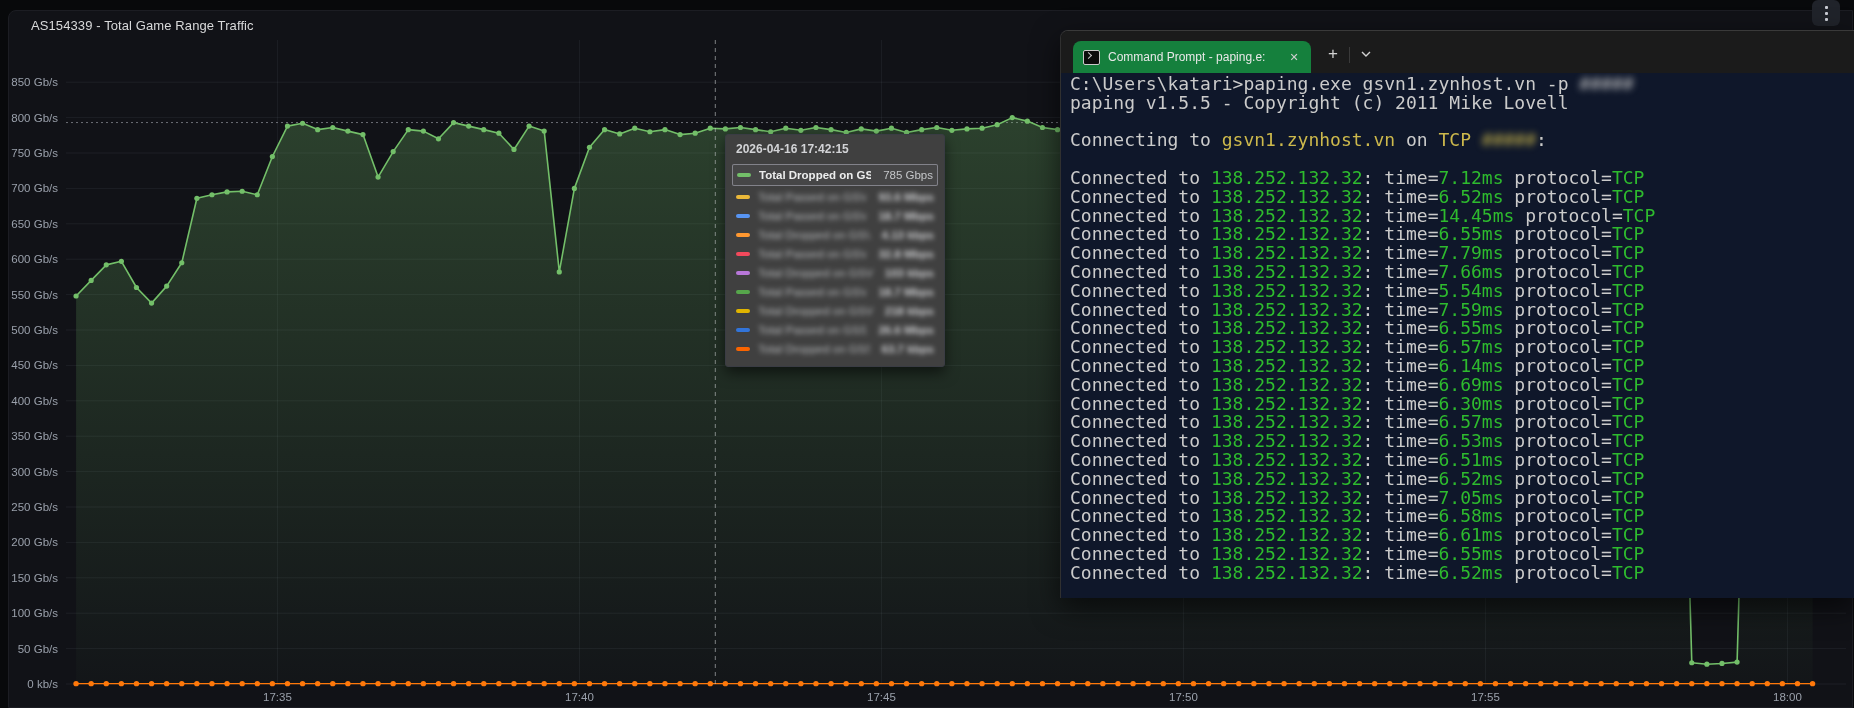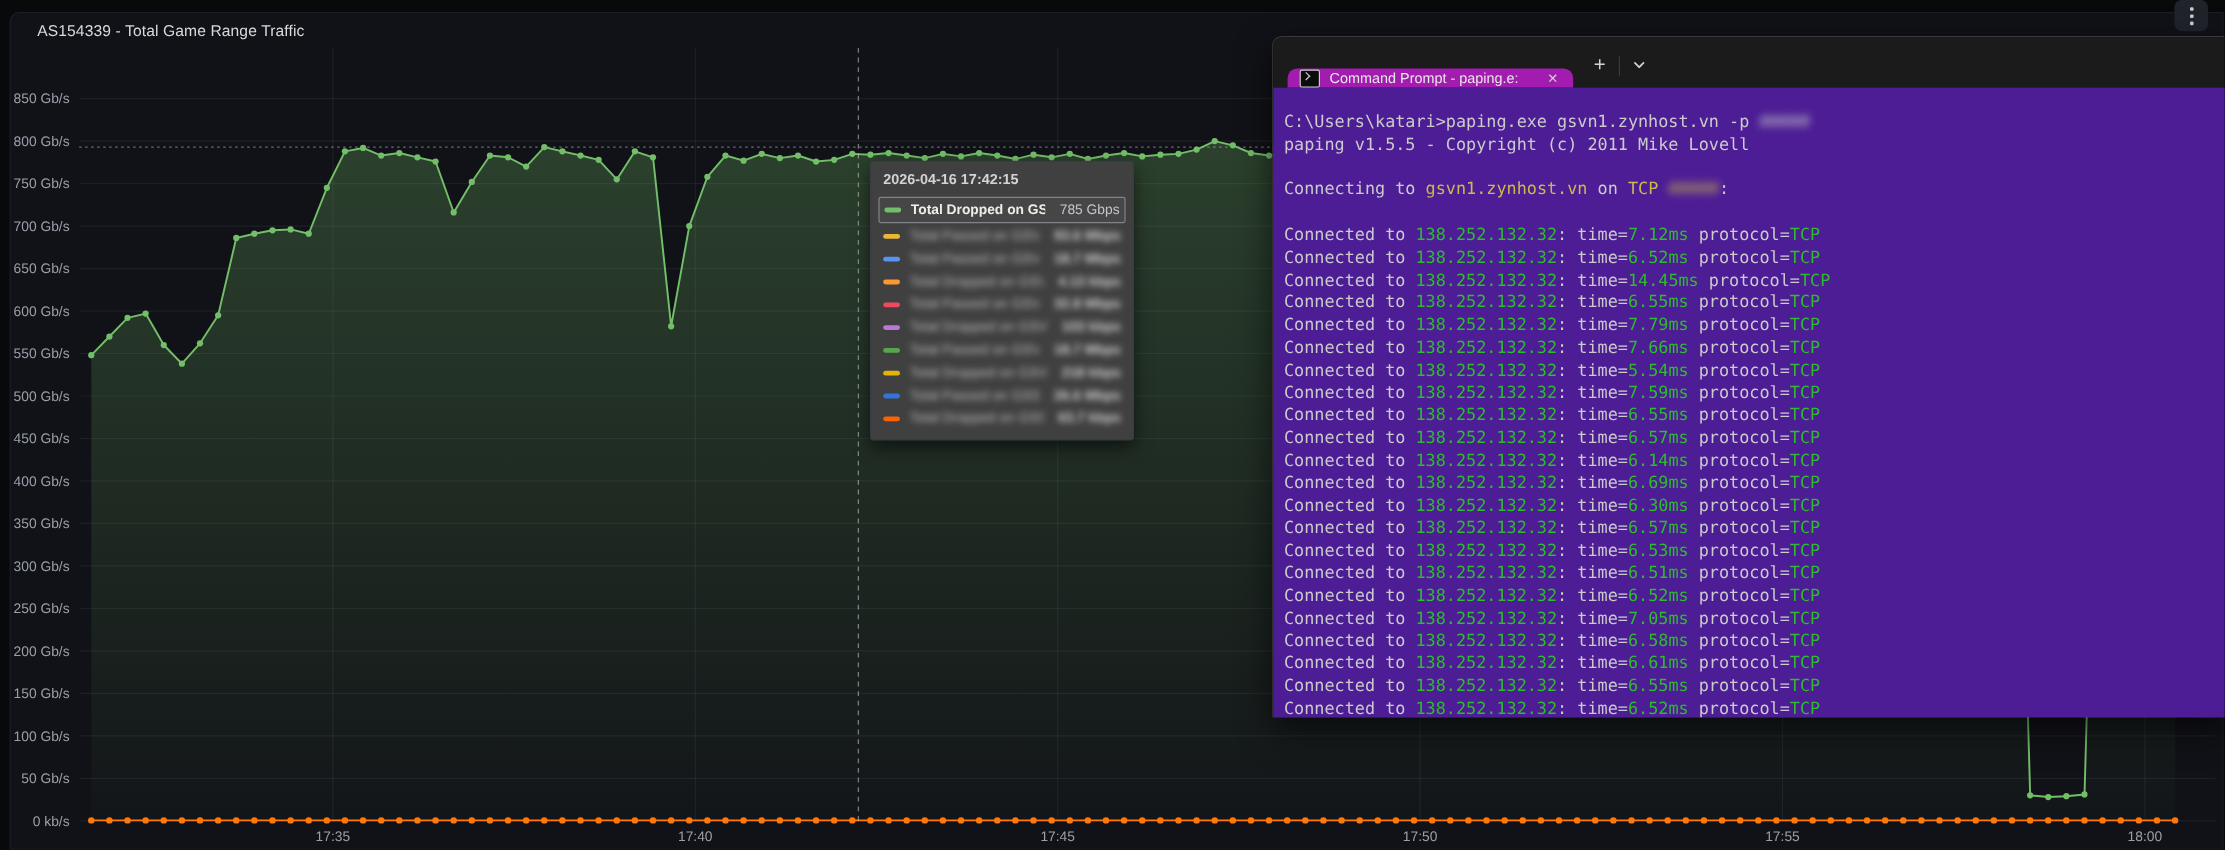--- a/index.html
+++ b/index.html
@@ -34,35 +34,35 @@
   .tt-name{flex:1;white-space:nowrap;overflow:hidden;}
   .tt-row.hl .tt-name{color:#eceded;font-weight:700;}
   .tt-val{margin-left:12px;font-weight:700;color:#dfe0e3;white-space:nowrap;}
   .tt-row.hl .tt-val{font-weight:400;color:#c4c6c9;}
   .fuzz{filter:blur(2.6px);opacity:.85;}
   
   .terminal{position:absolute;left:1060px;top:30px;width:794px;height:568px;z-index:20;
             border-radius:8px 0 0 0;overflow:hidden;box-shadow:0 10px 28px rgba(0,0,0,.6);
             border-top:1px solid #3a3a3a;border-left:1px solid #303030;box-sizing:border-box;}
   .t-titlebar{height:42px;background:#1b1b1b;display:flex;align-items:flex-end;}
-  .t-tab{margin-left:12px;height:16px;width:238px;background:#a21caf;border-radius:8px 8px 0 0;
+  .t-tab{margin-left:12px;height:32px;width:238px;background:#15803d;border-radius:8px 8px 0 0;
          display:flex;align-items:center;padding:0 8px 0 10px;box-sizing:border-box;}
   .cmd-ico{width:15px;height:13px;background:#0c0c0c;border:1.5px solid #c9c9c9;border-radius:2px;
            flex:0 0 15px;position:relative;}
   .cmd-ico:before{content:"";position:absolute;left:2px;top:2px;width:4px;height:4px;
            border-left:1.5px solid #c9c9c9;border-bottom:1.5px solid #c9c9c9;transform:rotate(-135deg);}
   .t-tab-title{margin-left:8px;font-size:12px;color:#e8e8e8;white-space:nowrap;overflow:hidden;flex:1;}
   .t-close{width:18px;height:18px;display:flex;align-items:center;justify-content:center;
            color:#cfcfcf;font-size:11px;border-radius:3px;}
   .t-plus{margin-left:10px;margin-bottom:7px;color:#d2d2d2;font-size:17px;width:24px;height:24px;
           display:flex;align-items:center;justify-content:center;border-radius:4px;}
   .t-divider{width:1px;height:16px;background:#3a3a3a;margin:0 4px 10px 4px;}
   .t-chev{margin-bottom:7px;width:24px;height:24px;display:flex;align-items:center;justify-content:center;}
-  .t-body{background:#4c1d95;height:526px;padding:20px 0 0 9px;box-sizing:border-box;
-          font-family:"DejaVu Sans Mono","Liberation Mono",monospace;font-size:14px;line-height:18.8px;
+  .t-body{background:#0f172a;height:526px;padding:2px 0 0 9px;box-sizing:border-box;
+          font-family:"DejaVu Sans Mono","Liberation Mono",monospace;font-size:18px;line-height:18.8px;
           white-space:pre;overflow:hidden;}
   .t-fg{color:#cbcbcb;}
   .t-green{color:#2ebb2e;}
   .t-yellow{color:#cdb94c;}
   .redacted{filter:blur(3.5px);}
 </style>
 </head>
 <body>
 
 <div class="panel">

